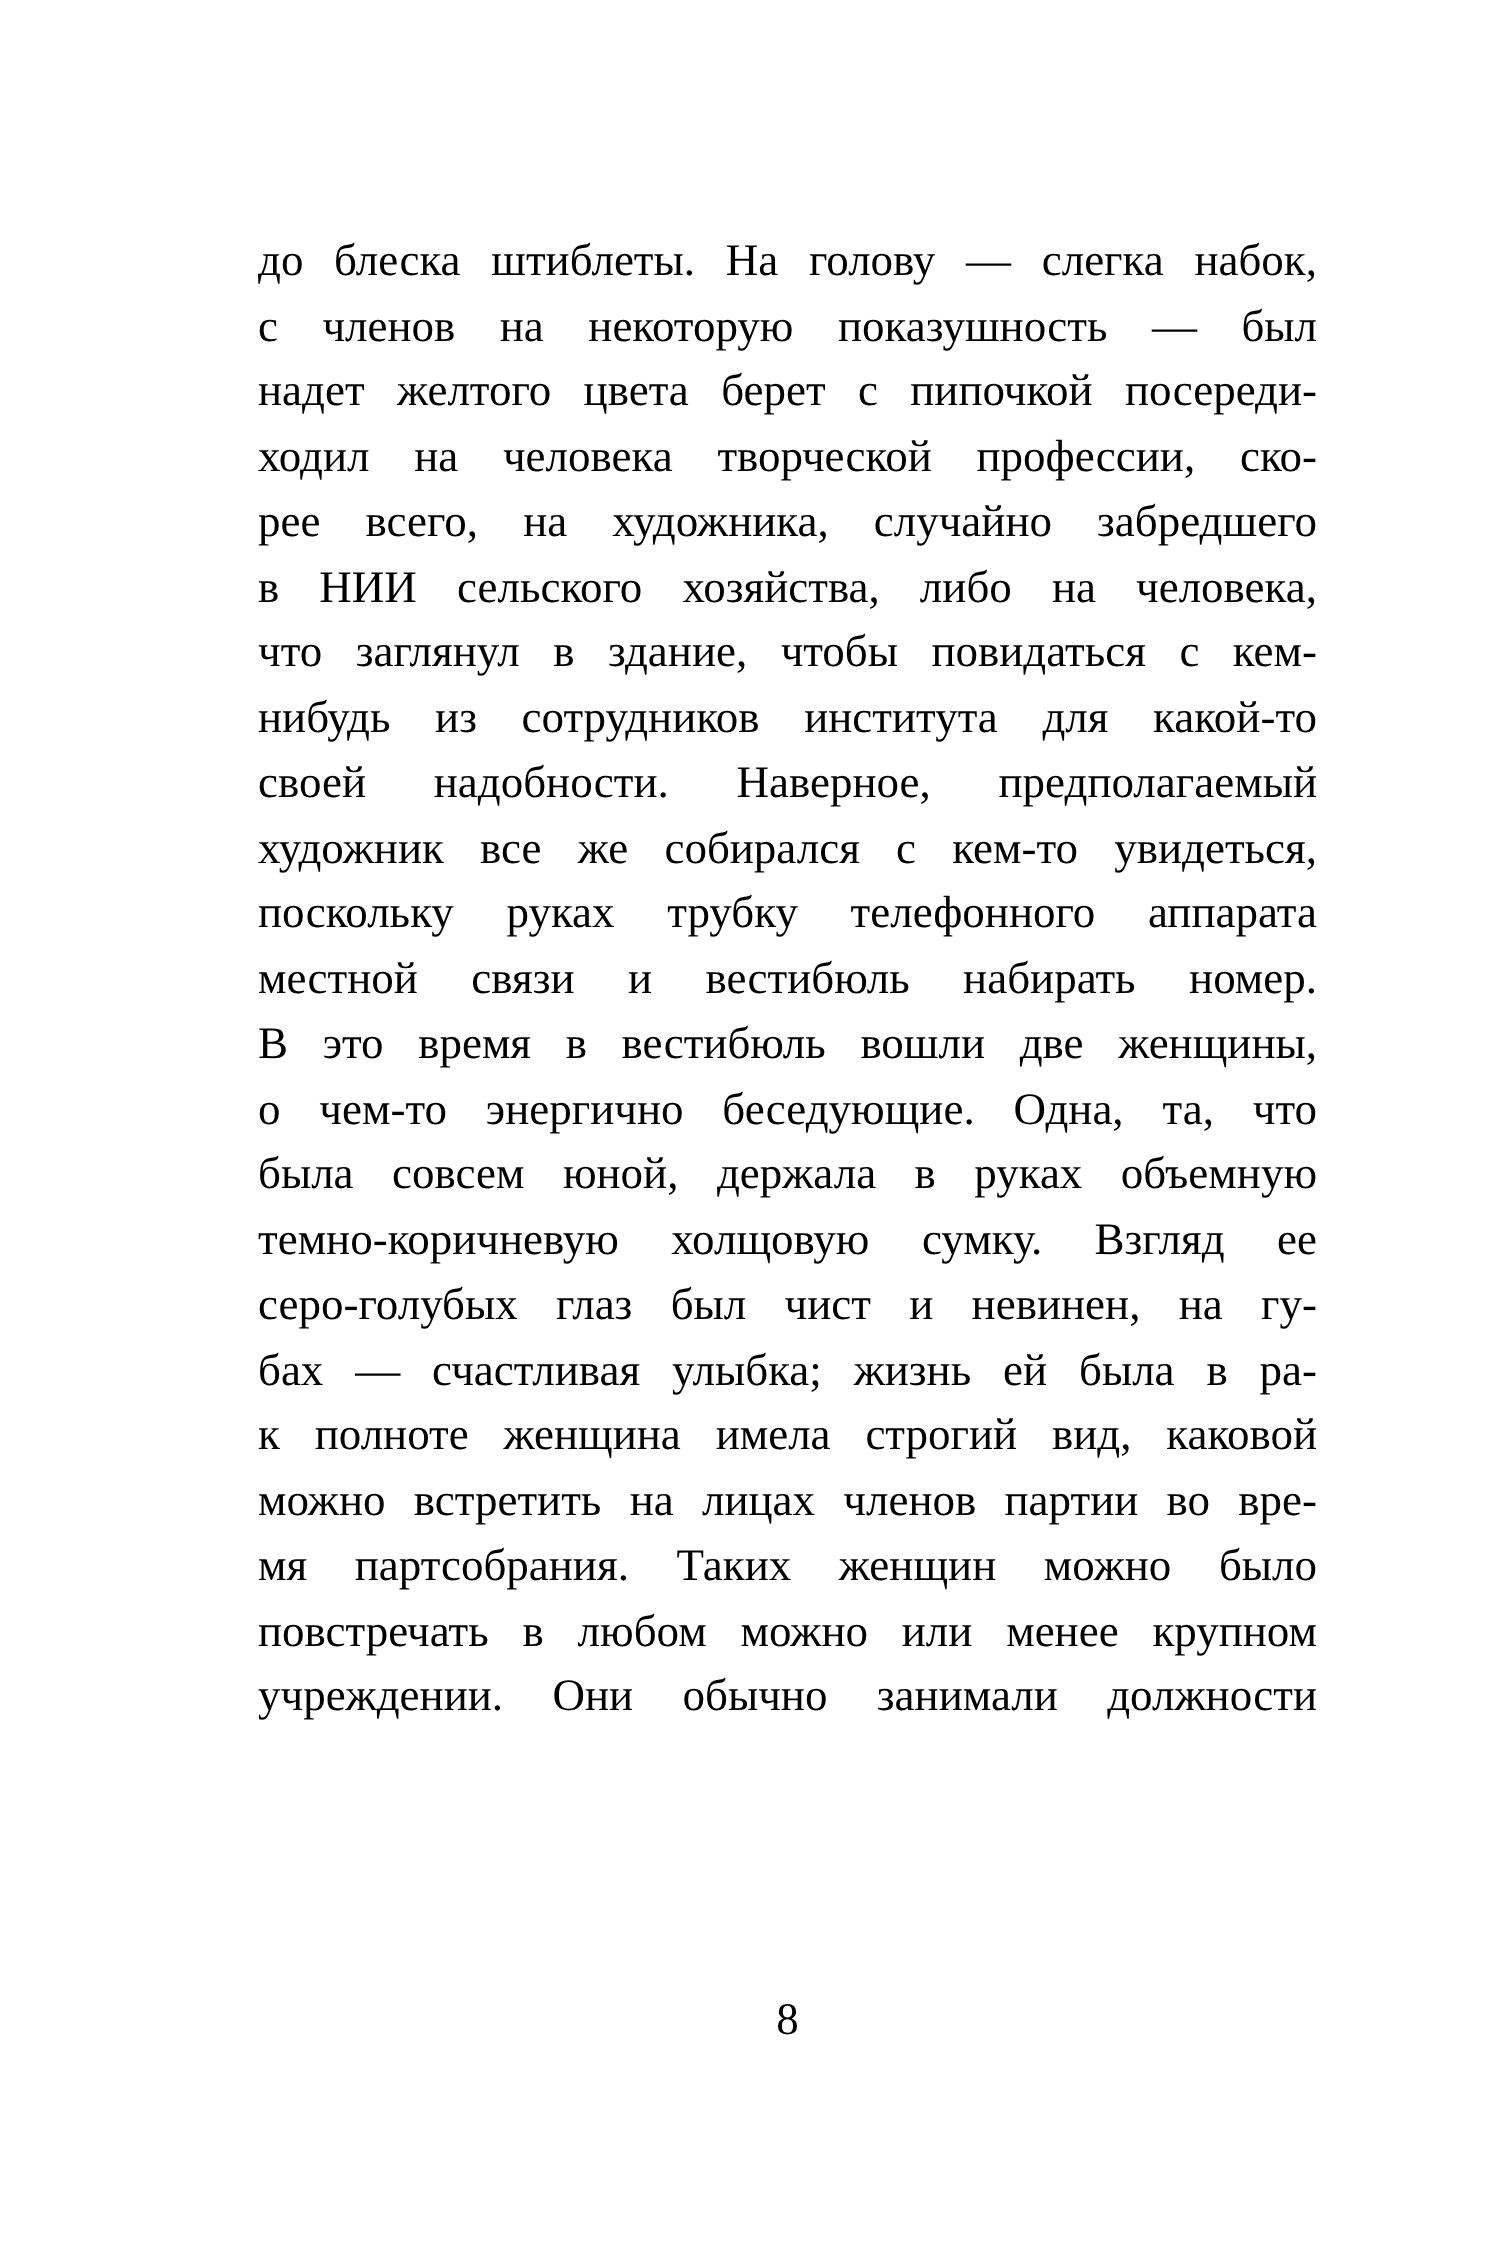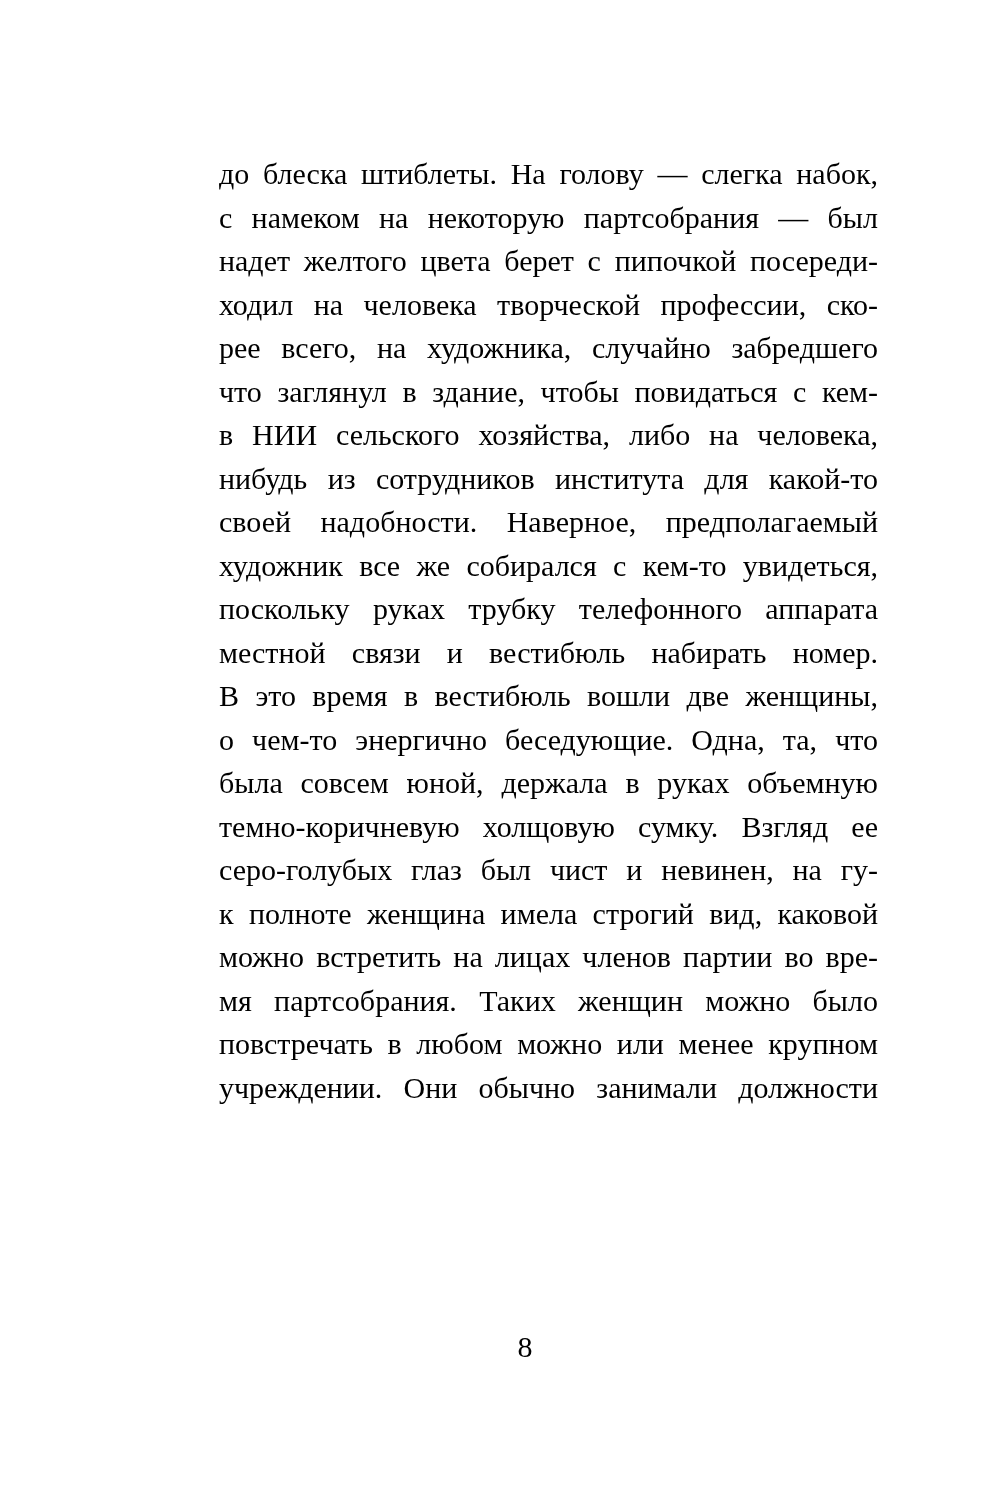--- a/index.html
+++ b/index.html
@@ -19,52 +19,52 @@
       position: absolute;
       left: 172px;
       top: 152px;
       width: 706px;
       font-size: 30px;
       line-height: 43.5px;
     }
     .line {
       text-align: justify;
       text-align-last: justify;
-      margin-left: 47px;
     }
     .page-number {
       position: absolute;
       left: 172px;
       top: 1330px;
       width: 706px;
       text-align: center;
       font-size: 30px;
     }
   </style>
 </head>
 <body>
 
 <div class="text-block">
   <div class="line">до блеска штиблеты. На голову — слегка набок,</div>
-  <div class="line">с намеком на некоторую партсобрания — был</div>
+  <div class="line">с членов на некоторую показушность — был</div>
   <div class="line">надет желтого цвета берет с пипочкой посереди-</div>
   <div class="line">ходил на человека творческой профессии, ско-</div>
   <div class="line">рее всего, на художника, случайно забредшего</div>
+  <div class="line">в НИИ сельского хозяйства, либо на человека,</div>
   <div class="line">что заглянул в здание, чтобы повидаться с кем-</div>
-  <div class="line">в НИИ сельского хозяйства, либо на человека,</div>
   <div class="line">нибудь из сотрудников института для какой-то</div>
   <div class="line">своей надобности. Наверное, предполагаемый</div>
   <div class="line">художник все же собирался с кем-то увидеться,</div>
   <div class="line">поскольку руках трубку телефонного аппарата</div>
   <div class="line">местной связи и вестибюль набирать номер.</div>
   <div class="line">В это время в вестибюль вошли две женщины,</div>
   <div class="line">о чем-то энергично беседующие. Одна, та, что</div>
   <div class="line">была совсем юной, держала в руках объемную</div>
   <div class="line">темно-коричневую холщовую сумку. Взгляд ее</div>
   <div class="line">серо-голубых глаз был чист и невинен, на гу-</div>
+  <div class="line">бах — счастливая улыбка; жизнь ей была в ра-</div>
   <div class="line">к полноте женщина имела строгий вид, каковой</div>
   <div class="line">можно встретить на лицах членов партии во вре-</div>
   <div class="line">мя партсобрания. Таких женщин можно было</div>
   <div class="line">повстречать в любом можно или менее крупном</div>
   <div class="line">учреждении. Они обычно занимали должности</div>
 </div>
 
 <div class="page-number">8</div>
 
 </body></html>

